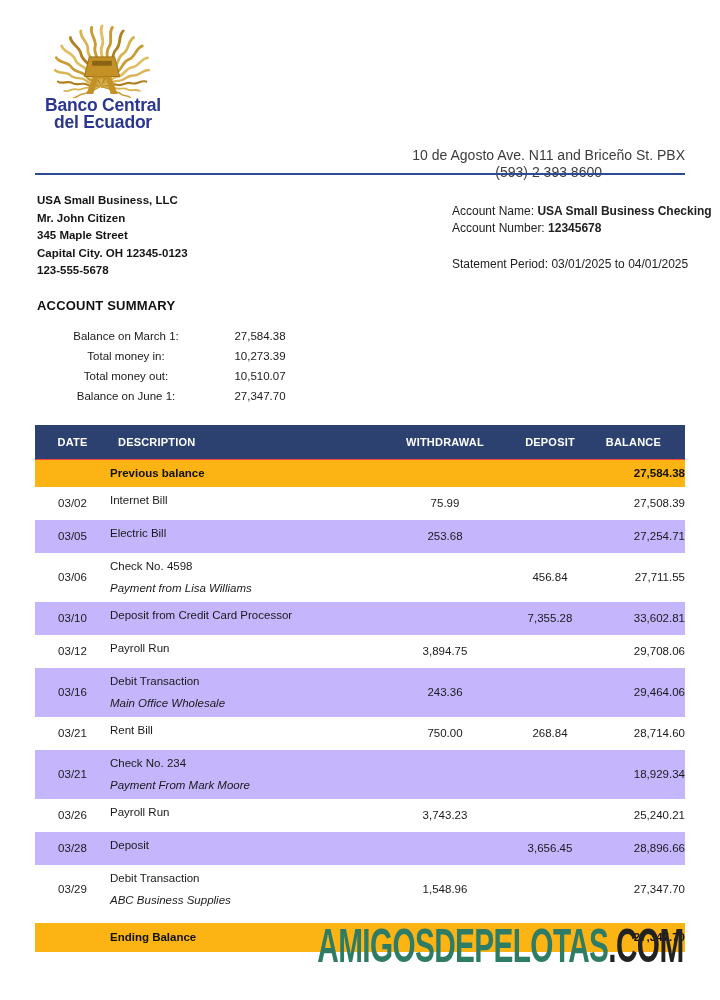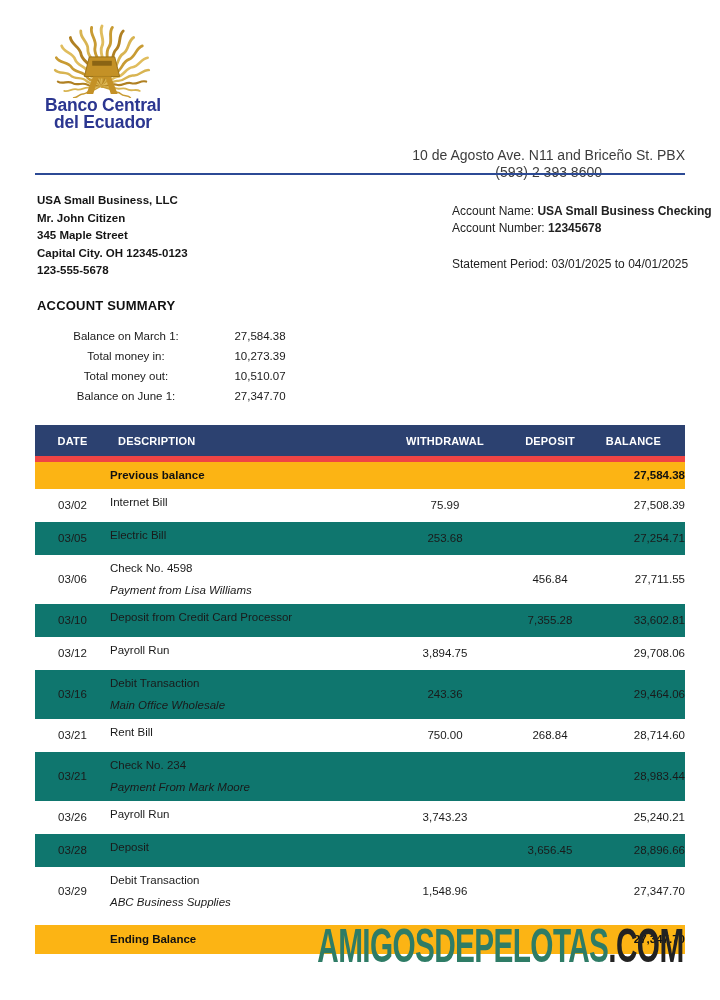--- a/index.html
+++ b/index.html
@@ -29,30 +29,30 @@
   .summary-row { display:flex; }
   .summary-row .lbl { width:178px; }
   .summary-row .val { width:90px; }
 
   
   .txn-wrap { position:absolute; left:35px; top:425px; width:650px; }
   table.txn { border-collapse:collapse; table-layout:fixed; width:650px; font-size:11.5px; }
   table.txn col.c-date{width:75px;} table.txn col.c-desc{width:280px;}
   table.txn col.c-wd{width:110px;} table.txn col.c-dep{width:100px;} table.txn col.c-bal{width:85px;}
   table.txn thead th { background:#2c4170; color:#ffffff; height:34px; font-size:11px;
-                       font-weight:bold; letter-spacing:0.2px; border-bottom:6px solid #ef4444; }
+                       font-weight:bold; letter-spacing:0.2px; border-bottom:1px solid #ef4444; }
   th.h-date{ text-align:center; } th.h-desc{ text-align:left; padding-left:8px; }
   th.h-wd, th.h-dep{ text-align:center; } th.h-bal{ text-align:right; padding-right:24px; }
   table.txn td { padding:6px 0; vertical-align:middle; line-height:15px; }
   td.date { text-align:center; }
   td.desc { padding-left:8px; }
   td.num  { text-align:center; vertical-align:top; padding-top:7px; }
   td.bal  { text-align:right; padding-right:12px; }
   .note   { font-style:italic; margin-top:6px; line-height:16px; }
-  tr.alt td { background:#0f766e; }
+  tr.alt td { background:#c4b5fd; }
   tr.row-prev td, tr.row-end td { background:#fcb414; font-weight:bold; color:#111; }
   tr.row-prev td { padding:6px 0; }
   tr.row-end  td { padding:7px 0; }
   tr.spacer td { padding:0; height:9px; background:#ffffff; }
 
   
   .watermark { position:absolute; top:921px; left:140px; width:720px; text-align:center;
                font-weight:bold; font-size:48px; line-height:50px; white-space:nowrap; }
   .watermark .inner { display:inline-block; transform:scaleX(0.62); transform-origin:center;
                       letter-spacing:-1px; }
@@ -248,21 +248,21 @@
           <td class="bal">28,714.60</td>
         </tr>
         <tr class="alt">
           <td class="date">03/21</td>
           <td class="desc">
               <div>Check No. 234</div>
               <div class="note">Payment From Mark Moore</div>
             </td>
           <td class="num"></td>
           <td class="num"></td>
-          <td class="bal">28,983.44</td>
+          <td class="bal">18,929.34</td>
         </tr>
         <tr>
           <td class="date">03/26</td>
           <td class="desc">
               <div>Payroll Run</div>
               <div class="note"></div>
             </td>
           <td class="num">3,743.23</td>
           <td class="num"></td>
           <td class="bal">25,240.21</td>

